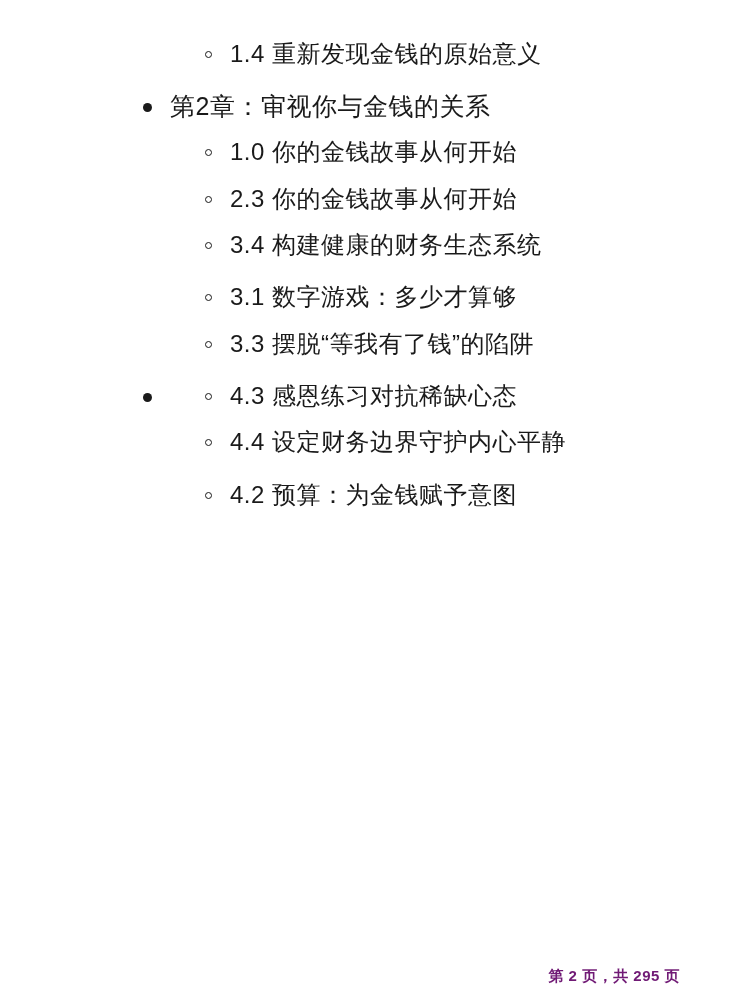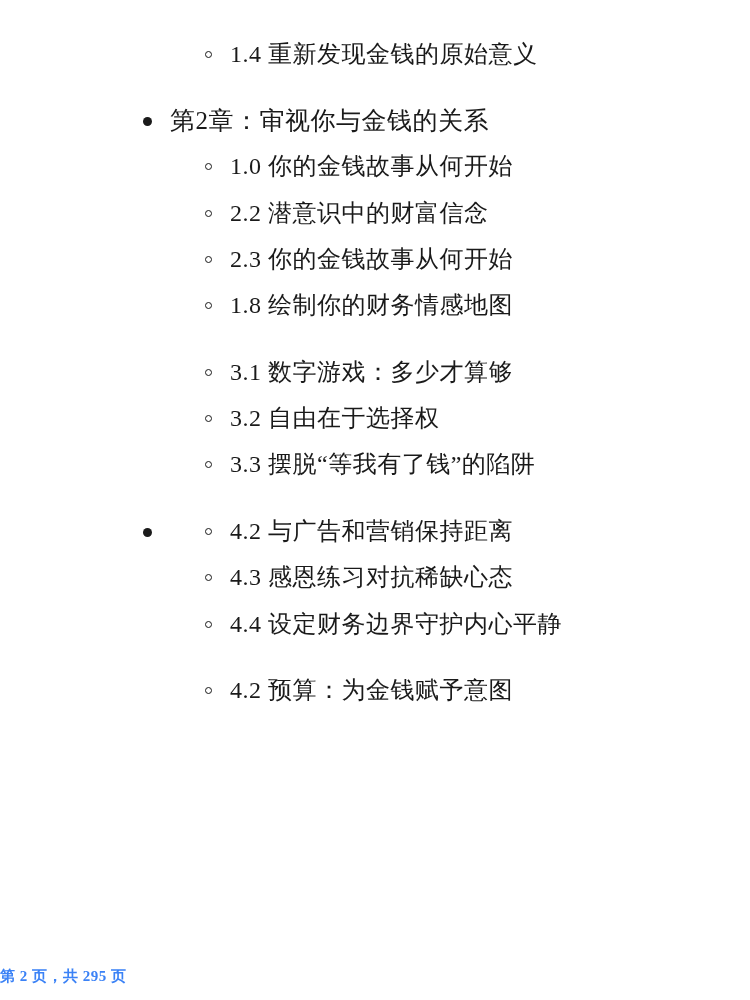--- a/index.html
+++ b/index.html
@@ -13,21 +13,20 @@
     font-family: "Liberation Sans", "DejaVu Sans", sans-serif;
     color: #1a1a1a;
     overflow: hidden;
   }
   .page {
     position: relative;
     width: 680px;
     height: 1000px;
     box-sizing: border-box;
     padding: 38px 44px 0 40px;
-    font-family: Liberation Serif, serif;
   }
   .toc {
     list-style: none;
     margin: 0;
     padding: 0;
   }
   .toc-chapter {
     position: relative;
     font-size: 25px;
     line-height: 1.35;
@@ -60,37 +59,37 @@
     height: 7px;
     border-radius: 50%;
     border: 1.6px solid #1a1a1a;
     background: transparent;
     box-sizing: border-box;
   }
   .group {
     margin-bottom: 2px;
   }
   .chapter-block {
-    margin-top: 34px;
+    margin-top: 20px;
   }
   .sections {
     margin-top: 12px;
   }
   .section-row {
     margin-bottom: 14px;
   }
   .footer {
     position: absolute;
     left: 0;
     right: 0;
     bottom: 14px;
-    text-align: left;
+    text-align: right;
     font-size: 15px;
     font-weight: bold;
-    color: #3b82f6;
+    color: #701a75;
     letter-spacing: 0.5px;
   }
 </style>
 </head>
 <body>
 
 <div class="page">
 
   <div class="toc">
 
@@ -108,66 +107,51 @@
         <span>第2章：审视你与金钱的关系</span>
       </div>
       <div class="sections">
         <div class="toc-section section-row">
           <span class="bullet-circle"></span>
           <span>1.0 </span>
           <span>你的金钱故事从何开始</span>
         </div>
         <div class="toc-section section-row">
           <span class="bullet-circle"></span>
-          <span>2.2 </span>
-          <span>潜意识中的财富信念</span>
-        </div>
-        <div class="toc-section section-row">
-          <span class="bullet-circle"></span>
           <span>2.3 </span>
           <span>你的金钱故事从何开始</span>
         </div>
         <div class="toc-section section-row">
           <span class="bullet-circle"></span>
-          <span>1.8 </span>
-          <span>绘制你的财务情感地图</span>
+          <span>3.4 </span>
+          <span>构建健康的财务生态系统</span>
         </div>
       </div>
     </div>
 
     <div class="chapter-block">
       <div class="sections">
         <div class="toc-section section-row">
           <span class="bullet-circle"></span>
           <span>3.1 </span>
           <span>数字游戏：多少才算够</span>
-        </div>
-        <div class="toc-section section-row">
-          <span class="bullet-circle"></span>
-          <span>3.2 </span>
-          <span>自由在于选择权</span>
         </div>
         <div class="toc-section section-row">
           <span class="bullet-circle"></span>
           <span>3.3 </span>
           <span>摆脱“等我有了钱”的陷阱</span>
         </div>
       </div>
     </div>
 
     <div class="chapter-block">
       <div class="toc-chapter">
         <span class="bullet-disc"></span>
       </div>
       <div class="sections">
-        <div class="toc-section section-row">
-          <span class="bullet-circle"></span>
-          <span>4.2 </span>
-          <span>与广告和营销保持距离</span>
-        </div>
         <div class="toc-section section-row">
           <span class="bullet-circle"></span>
           <span>4.3 </span>
           <span>感恩练习对抗稀缺心态</span>
         </div>
         <div class="toc-section section-row">
           <span class="bullet-circle"></span>
           <span>4.4 </span>
           <span>设定财务边界守护内心平静</span>
         </div>

